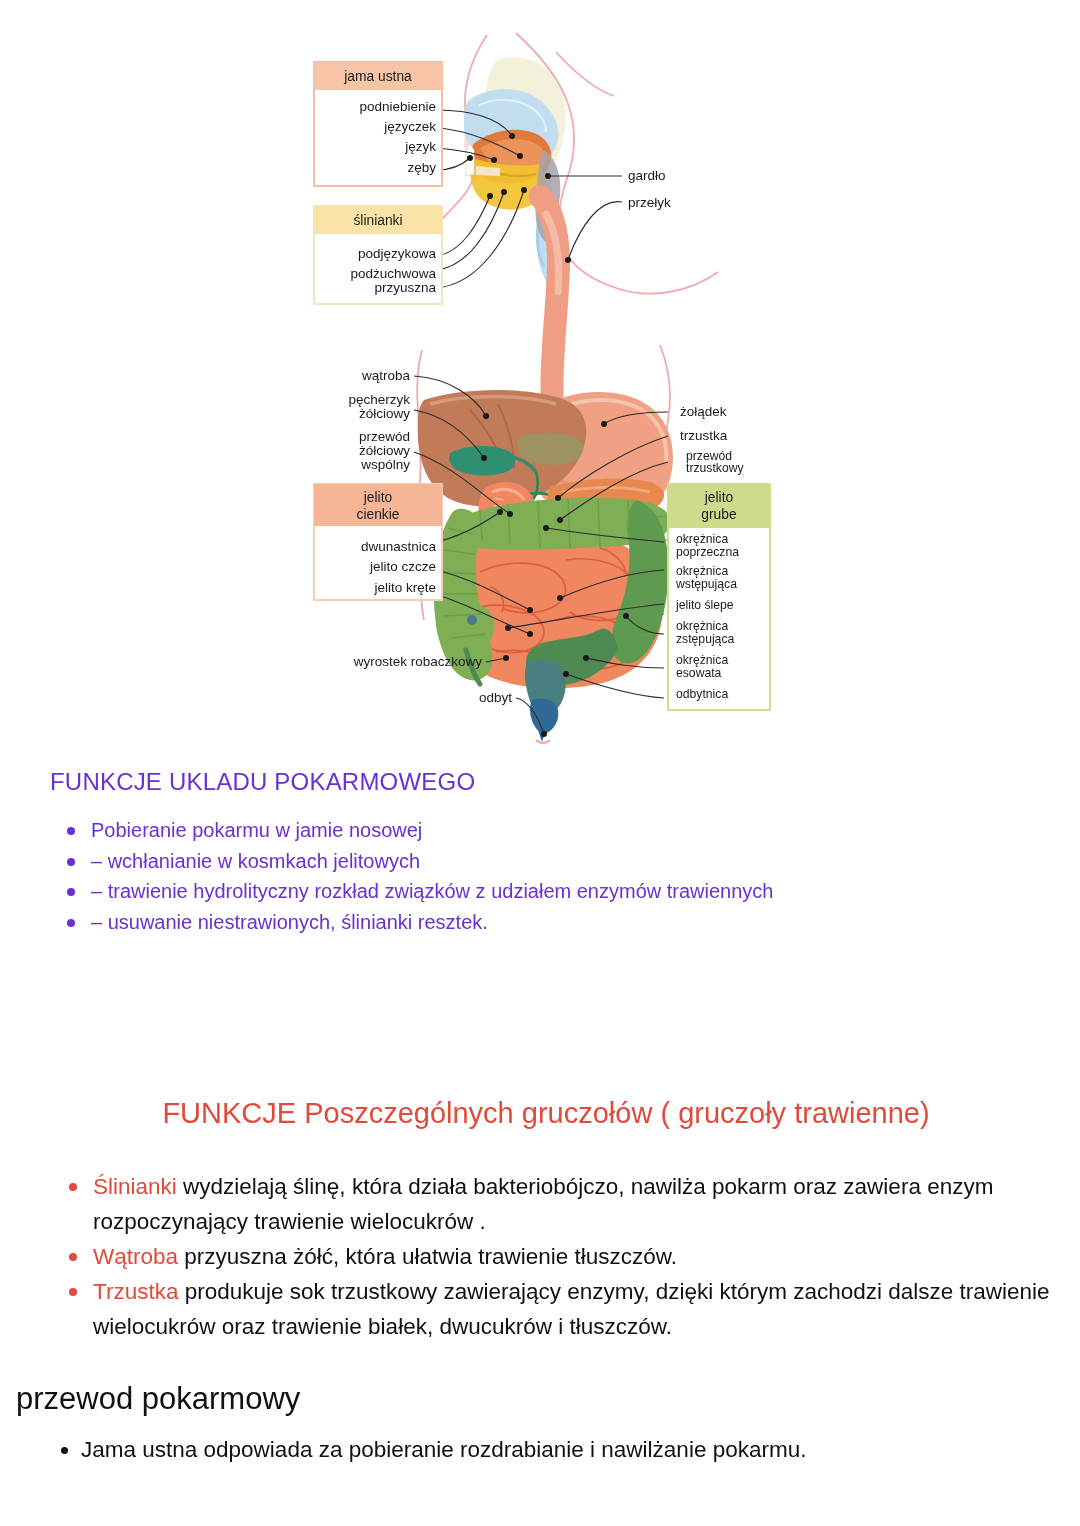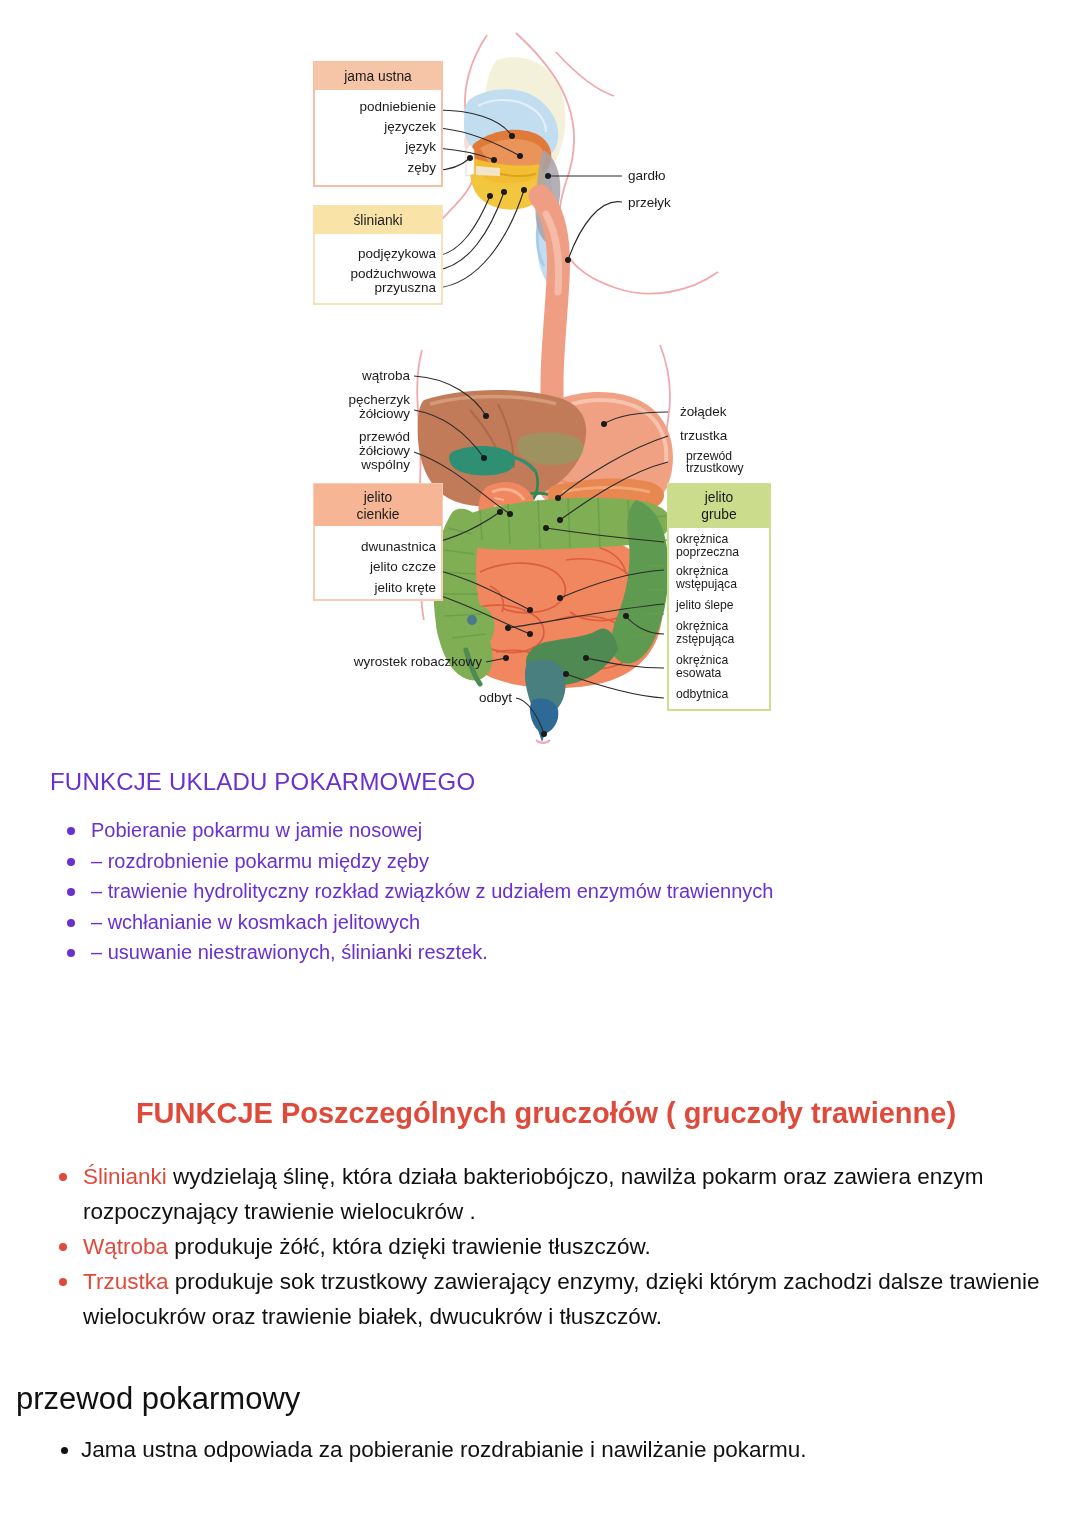--- a/index.html
+++ b/index.html
@@ -96,31 +96,31 @@
   }
 
   h2.heading-red {
     margin: 0;
     position: absolute;
     left: 0;
     top: 352px;
     width: 1080px;
     text-align: center;
     font-size: 29px;
-    font-weight: 700;
+    font-weight: 400;
     color: #e04a3b;
     padding-left: 12px;
     box-sizing: border-box;
   }
 
   ul.red-list {
     position: absolute;
     left: 50px;
     top: 412px;
-    margin: 2px;
+    margin: 12px;
     padding: 0;
     list-style: none;
     width: 990px;
   }
   ul.red-list li {
     position: relative;
     color: #111111;
     font-size: 22.5px;
     line-height: 35px;
     padding-left: 31px;
@@ -457,31 +457,30 @@
 
 </svg>
 </div>
 
 <div class="content">
 
   <h1 class="heading-purple">FUNKCJE UKLADU POKARMOWEGO</h1>
 
   <ul class="purple-list">
     <li>Pobieranie pokarmu w jamie nosowej</li>
-    <li>– rozdrobnienie pokarmu między zęby</li>
+    <li>– wchłanianie w kosmkach jelitowych</li>
     <li>– trawienie hydrolityczny rozkład związków z udziałem enzymów trawiennych</li>
-    <li>– wchłanianie w kosmkach jelitowych</li>
     <li>– usuwanie niestrawionych, ślinianki resztek.</li>
   </ul>
 
   <h2 class="heading-red">FUNKCJE Poszczególnych gruczołów ( gruczoły trawienne)</h2>
 
   <ul class="red-list">
     <li><span class="kw">Ślinianki</span><span> wydzielają ślinę, która działa bakteriobójczo, nawilża pokarm oraz zawiera enzym rozpoczynający trawienie wielocukrów .</span></li>
-    <li><span class="kw">Wątroba</span><span> produkuje żółć, która dzięki trawienie tłuszczów.</span></li>
+    <li><span class="kw">Wątroba</span><span> przyuszna żółć, która ułatwia trawienie tłuszczów.</span></li>
     <li><span class="kw">Trzustka</span><span> produkuje sok trzustkowy zawierający enzymy, dzięki którym zachodzi dalsze trawienie wielocukrów oraz trawienie białek, dwucukrów i tłuszczów.</span></li>
   </ul>
 
   <h2 class="heading-black">przewod pokarmowy</h2>
 
   <ul class="black-list">
     <li>Jama ustna odpowiada za pobieranie rozdrabianie i nawilżanie pokarmu.</li>
   </ul>
 
 </div>

